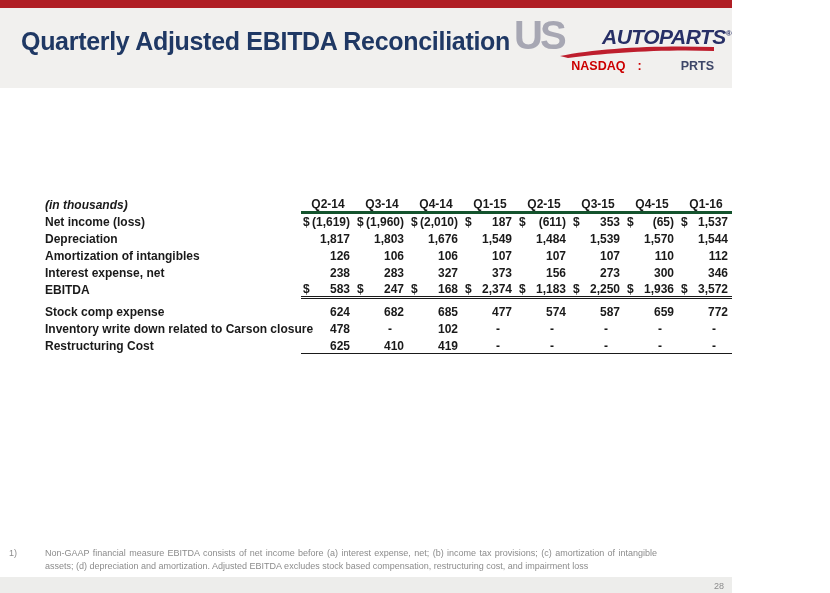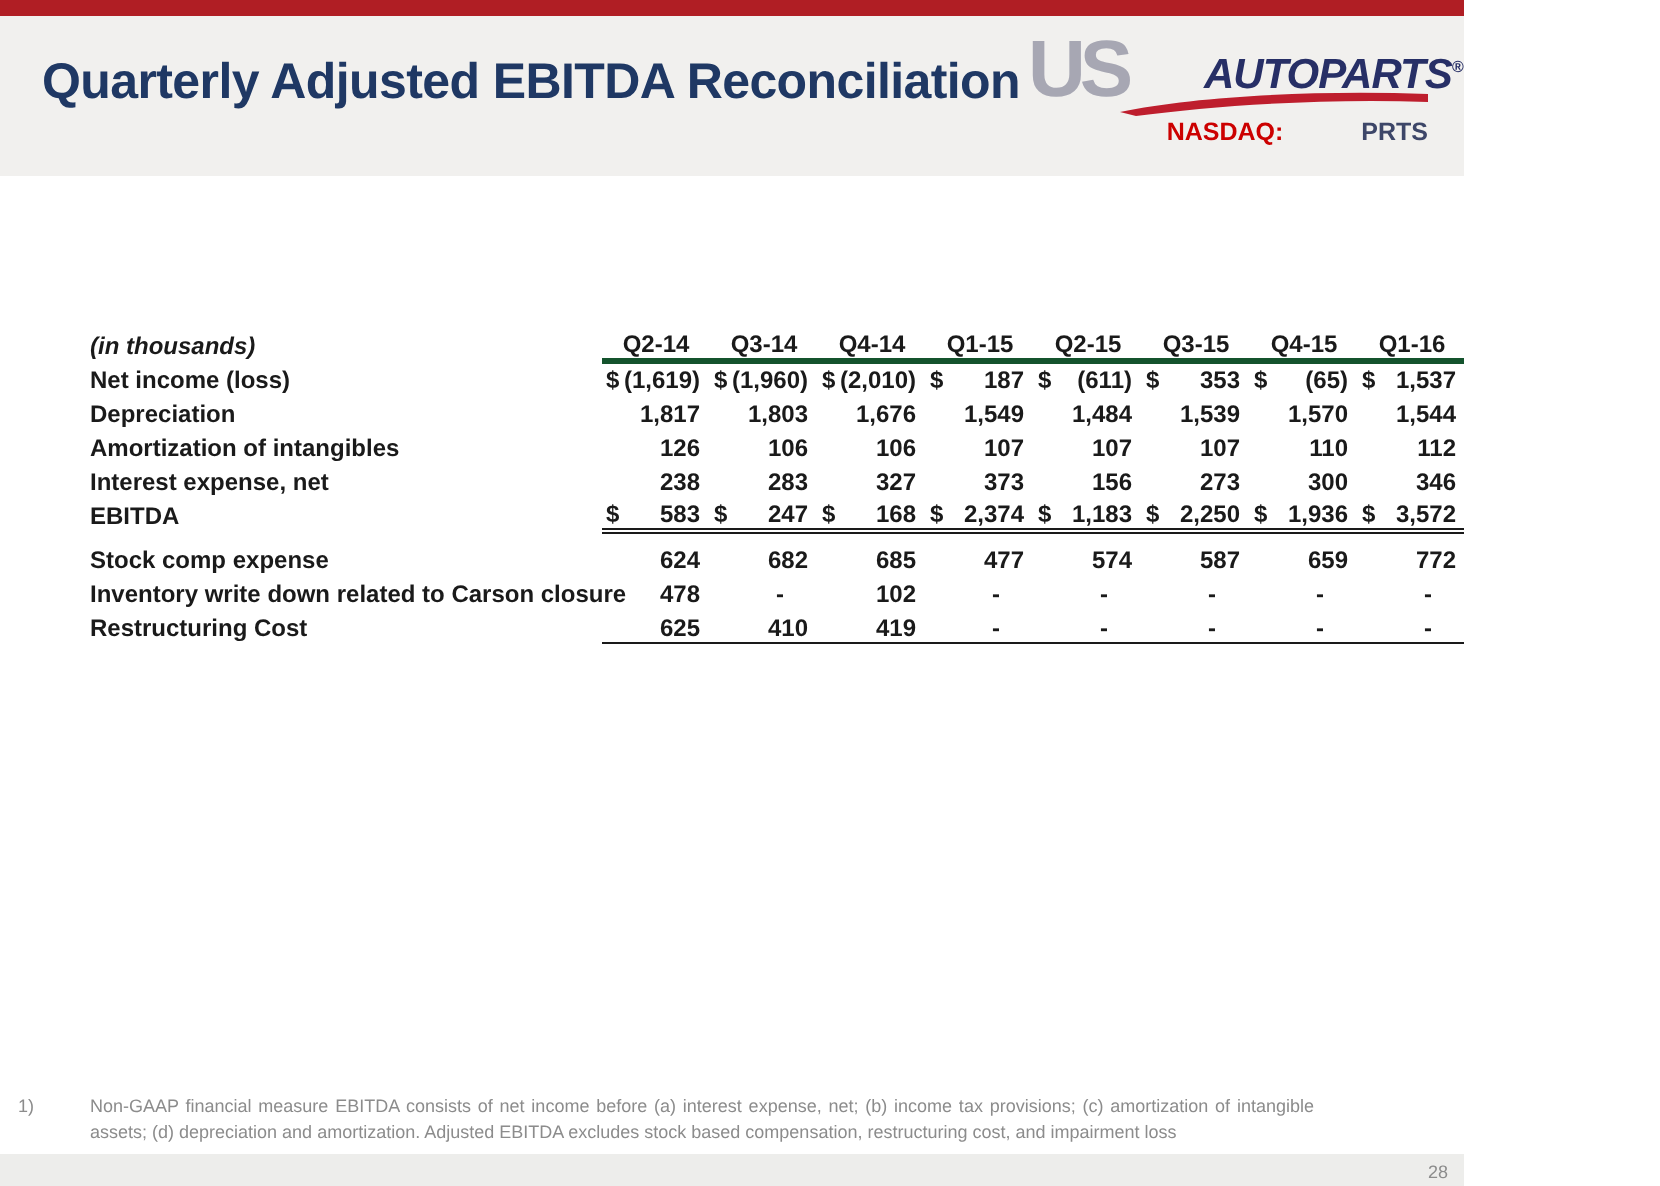--- a/index.html
+++ b/index.html
@@ -16,27 +16,27 @@
 
   
   .logo { position:absolute; top:15px; right:16px; width:202px; height:60px; }
   .logo-us { position:absolute; left:0; top:0; font-weight:bold;
              font-size:40px; line-height:40px; color:#A7A7B3; letter-spacing:-3px; }
   .logo-ap { position:absolute; left:41px; top:8px; font-style:italic; font-weight:bold;
              font-size:21px; line-height:21px; color:#272F66; letter-spacing:-0.5px; white-space:nowrap;margin-left:47px; }
   .logo-reg { font-size:8px; vertical-align:super; }
   .logo-swoosh { position:absolute; left:44px; top:30px; width:158px; height:14px; }
   .ticker { position:absolute; right:2px; top:44px; font-weight:bold; font-size:12.5px; white-space:nowrap; }
-  .ticker .red { color:#CC0000; }
+  .ticker .red { color:#CC0000;margin-left:12px; }
   .ticker .navy { color:#3D4668;padding-left:39px; }
 
   
   .tbl-wrap { position:absolute; left:45px; top:163px; }
   table { border-collapse:collapse; table-layout:fixed; width:742px;
-          font-family:"Liberation Sans", sans-serif; font-size:12px; font-weight:bold; color:#1a1a1a; }
+          font-family:"Liberation Sans", sans-serif; font-size:12px; font-weight:bold; color:#1a1a1a;margin-top:32px; }
   col.c-label { width:256px; }
   col.c-num { width:54px; }
   th, td { height:17px; padding:0; vertical-align:bottom; white-space:nowrap; overflow:visible; }
   th.lbl { text-align:left; font-style:italic; }
   th.num { text-align:center; border-bottom:3px solid #14532d; }
   td.lbl { text-align:left; }
   td.num { text-align:right; padding-right:5px; }
   td.da  { padding-right:17px; }
   .ds { float:left; padding-left:2px; }
   tr.us td.num { border-bottom:1px solid #1a1a1a; }

